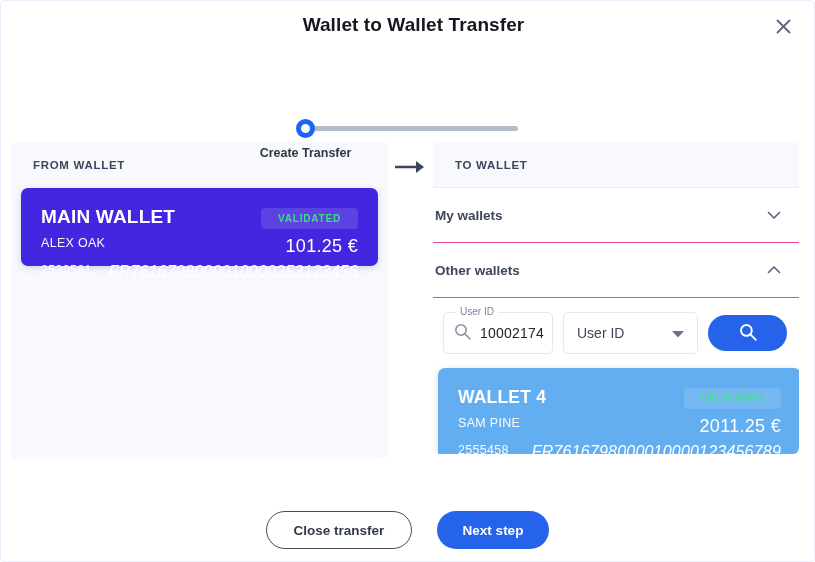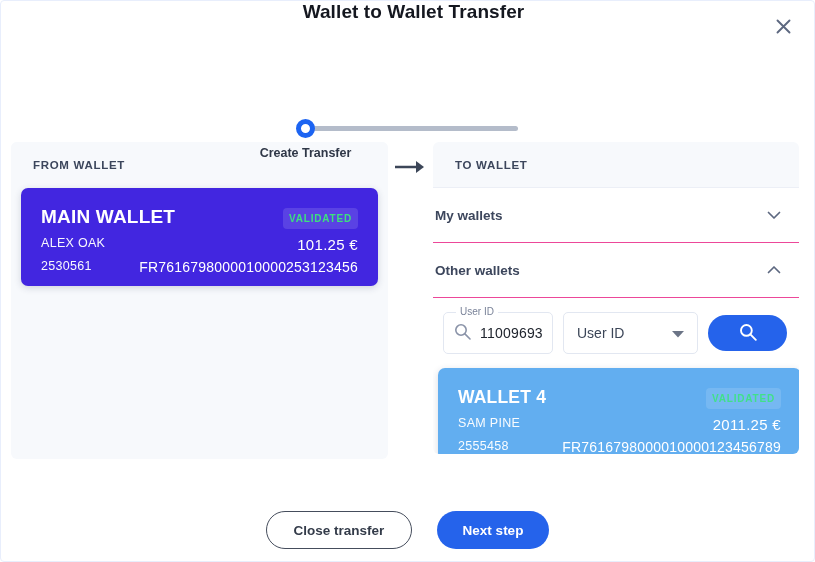--- a/index.html
+++ b/index.html
@@ -20,21 +20,21 @@
     border: 1px solid #e8eefc;
     border-radius: 4px;
     overflow: hidden;
   }
 
   
   .header {
     position: relative;
     height: 48px;
     display: flex;
-    align-items: flex-start;
+    align-items: center;
     justify-content: center;
     margin-left: 12px;
   }
   .header-title {
     font-size: 19px;
     font-weight: bold;
     color: #14171f;
     letter-spacing: 0.1px;
   }
   .close-btn {
@@ -156,21 +156,21 @@
     position: relative;
     border-radius: 7px;
     padding: 18px 20px 16px;
     color: #ffffff;
     cursor: pointer;
     box-shadow: 0 2px 7px rgba(40,50,90,0.18);
   }
   .card-main {
     margin: 0 10px;
     background: #4226e0;
-    height: 98px;
+    height: 78px;
   }
   .card-secondary {
     margin: 0 0 0 3px;
     background: #62aef0;
     height: 101px;
     width: 363px;
   }
   .card-row {
     display: flex;
     justify-content: space-between;
@@ -183,42 +183,42 @@
     line-height: 22px;
   }
   .card-secondary .card-name { font-size: 17.5px; }
   .badge {
     font-size: 10px;
     font-weight: bold;
     letter-spacing: 0.8px;
     color: #3de07e;
     background: rgba(255,255,255,0.13);
     border-radius: 4px;
-    padding: 5px 6px;
+    padding: 5px 17px;
     margin-top: 2px;
   }
   .card-secondary .badge { color: #41e08a; }
   .card-line2 {
     display: flex;
     justify-content: space-between;
     margin-top: 7px;
     font-size: 12.5px;
     letter-spacing: 0.3px;
   }
   .card-line3 {
     display: flex;
     justify-content: space-between;
     margin-top: 6px;
     font-size: 12.5px;
     letter-spacing: 0.3px;
   }
   .card-owner { opacity: 0.96; }
   .card-id { opacity: 0.96; }
-  .card-amount { font-size: 15px; margin-left: 16px; }
-  .card-iban { font-size: 14px; letter-spacing: 0.2px; }
+  .card-amount { font-size: 18px; margin-left: 16px; }
+  .card-iban { font-size: 16px; letter-spacing: 0.2px; font-style: italic; }
 
   .from-card-wrap { padding-top: 0; }
 
   
   .acc-row {
     height: 55px;
     display: flex;
     align-items: center;
     justify-content: space-between;
     padding: 0 16px 0 2px;
@@ -407,21 +407,21 @@
       <div class="acc-body">
         <div class="search-row">
           <div class="field">
             <span class="field-label">User ID</span>
             <span>
               <svg width="17" height="17" viewBox="0 0 17 17" aria-hidden="true">
                 <circle cx="7" cy="7" r="5.2" fill="none" stroke="#8a93a8" stroke-width="1.6"></circle>
                 <path d="M10.9 10.9 L16 16" stroke="#8a93a8" stroke-width="1.6" stroke-linecap="round"></path>
               </svg>
             </span>
-            <span class="field-value">11009693</span>
+            <span class="field-value">10002174</span>
           </div>
 
           <div class="select">
             <span class="select-value">User ID</span>
             <span>
               <svg width="12" height="8" viewBox="0 0 12 8" aria-hidden="true">
                 <path d="M0 1 L12 1 L6 7.5 Z" fill="#6b7486"></path>
               </svg>
             </span>
           </div>

